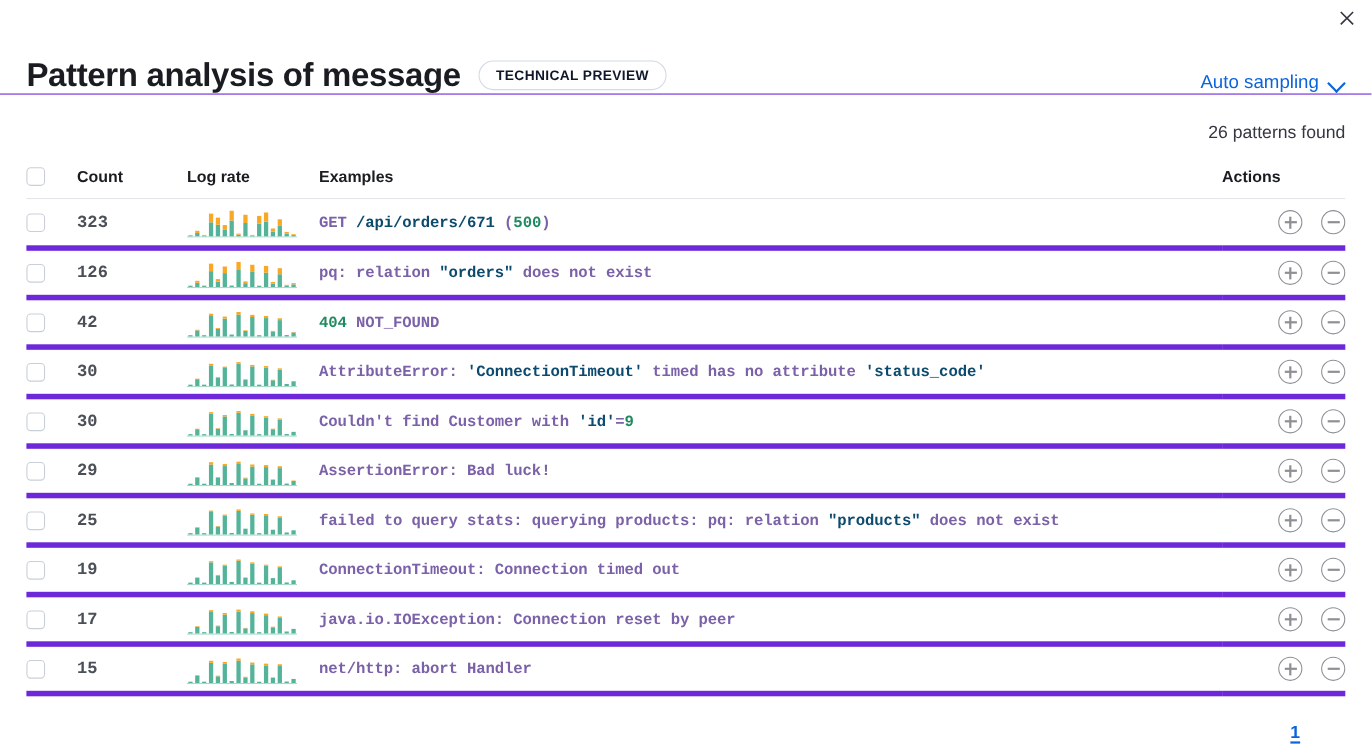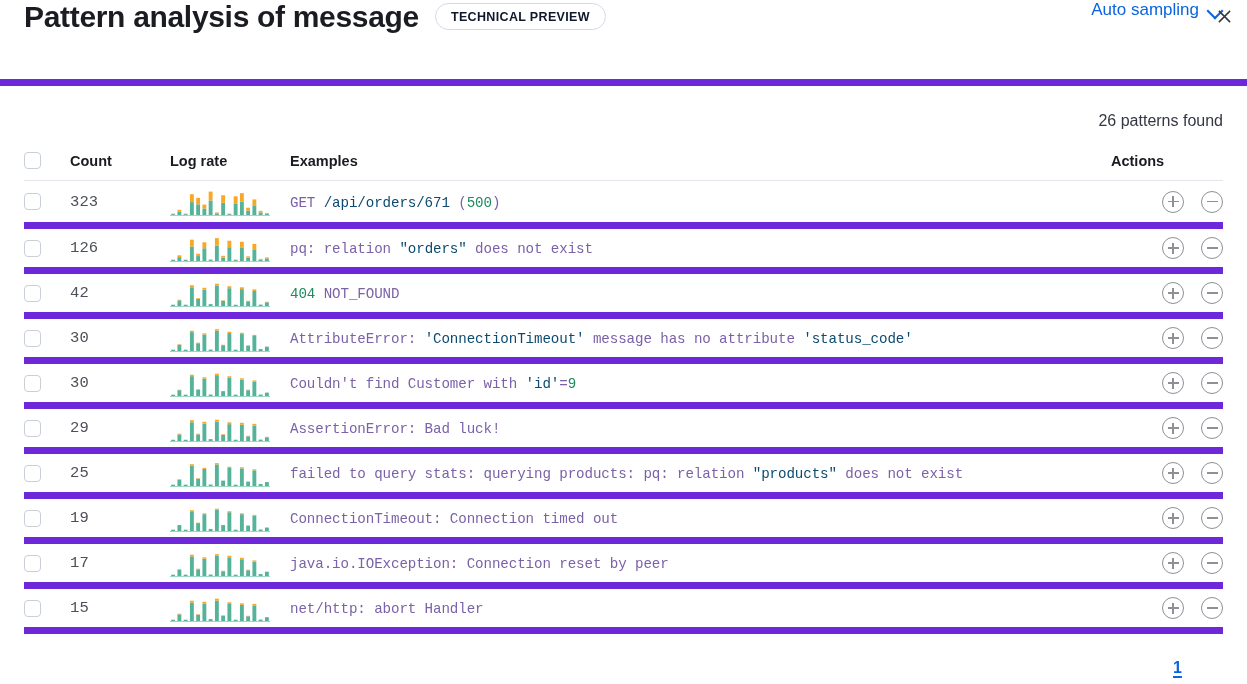--- a/index.html
+++ b/index.html
@@ -9,23 +9,23 @@
     background: #ffffff;
     font-family: "Liberation Sans", sans-serif;
     color: #343741;
     overflow: hidden;
   }
 
   
   .flyout-header {
     position: relative;
     height: 86px;
-    border-bottom: 7px solid #6d28d9;
+    border-bottom: 1px solid #6d28d9;
     display: flex;
-    align-items: flex-start;
+    align-items: flex-end;
     padding: 0 24px;
   }
   .title-wrap { display: flex; align-items: center; gap: 16px; }
   .page-title {
     font-size: 30px;
     font-weight: 700;
     letter-spacing: -0.32px;
     color: #1a1c21;
     margin: 0;
     line-height: 1.1;
@@ -106,23 +106,24 @@
     text-align: left;
     font-size: 14.5px;
     font-weight: 700;
     color: #1a1c21;
     padding: 0 0 11px 0;
     border-bottom: 1px solid #e3e6ec;
     vertical-align: bottom;
   }
   table.patterns td {
     padding: 0;
-    border-bottom: 7px solid #6d28d9;
+    border-bottom: 5px solid #6d28d9;
     height: 45px;
     vertical-align: middle;
+    font-weight: bold;
   }
   .col-check { width: 46px; }
   .col-count { width: 100px; }
   .col-rate  { width: 120px; }
   .col-ex    { width: auto; }
   .col-act   { width: 112px; }
 
   th.th-actions { text-align: right; padding-right: 10px; }
 
   .cbx {
@@ -452,21 +453,21 @@
               <rect x="69.94" y="8.80" width="3.88" height="1.27" fill="#f9a825"></rect>
               <rect x="76.19" y="21.68" width="3.88" height="5.32" fill="#54b399"></rect>
               <rect x="76.19" y="21.28" width="3.88" height="0.40" fill="#f9a825"></rect>
               <rect x="82.44" y="12.01" width="3.88" height="14.99" fill="#54b399"></rect>
               <rect x="82.44" y="10.88" width="3.88" height="1.13" fill="#f9a825"></rect>
               <rect x="88.69" y="25.07" width="3.88" height="1.93" fill="#54b399"></rect>
               <rect x="94.94" y="22.65" width="3.88" height="4.35" fill="#54b399"></rect>
               <rect x="0" y="27" width="100" height="1" fill="#9fd6c4"></rect>
             </svg>
           </td>
-          <td><span class="ex-msg"><span class="tok-plain">AttributeError: </span><span class="tok-str">'ConnectionTimeout'</span><span class="tok-plain"> message has no attribute </span><span class="tok-str">'status_code'</span></span></td>
+          <td><span class="ex-msg"><span class="tok-plain">AttributeError: </span><span class="tok-str">'ConnectionTimeout'</span><span class="tok-plain"> timed has no attribute </span><span class="tok-str">'status_code'</span></span></td>
           <td class="actions-cell"><button class="act-btn act-plus"></button><button class="act-btn act-minus"></button></td>
         </tr>
         <tr>
           <td>
             <button class="cbx"></button>
           </td>
           <td class="count-cell">30</td>
           <td>
             <svg class="spark" viewBox="0 0 100 28" preserveAspectRatio="none">
               <rect x="1.19" y="25.70" width="3.88" height="1.30" fill="#54b399"></rect>

